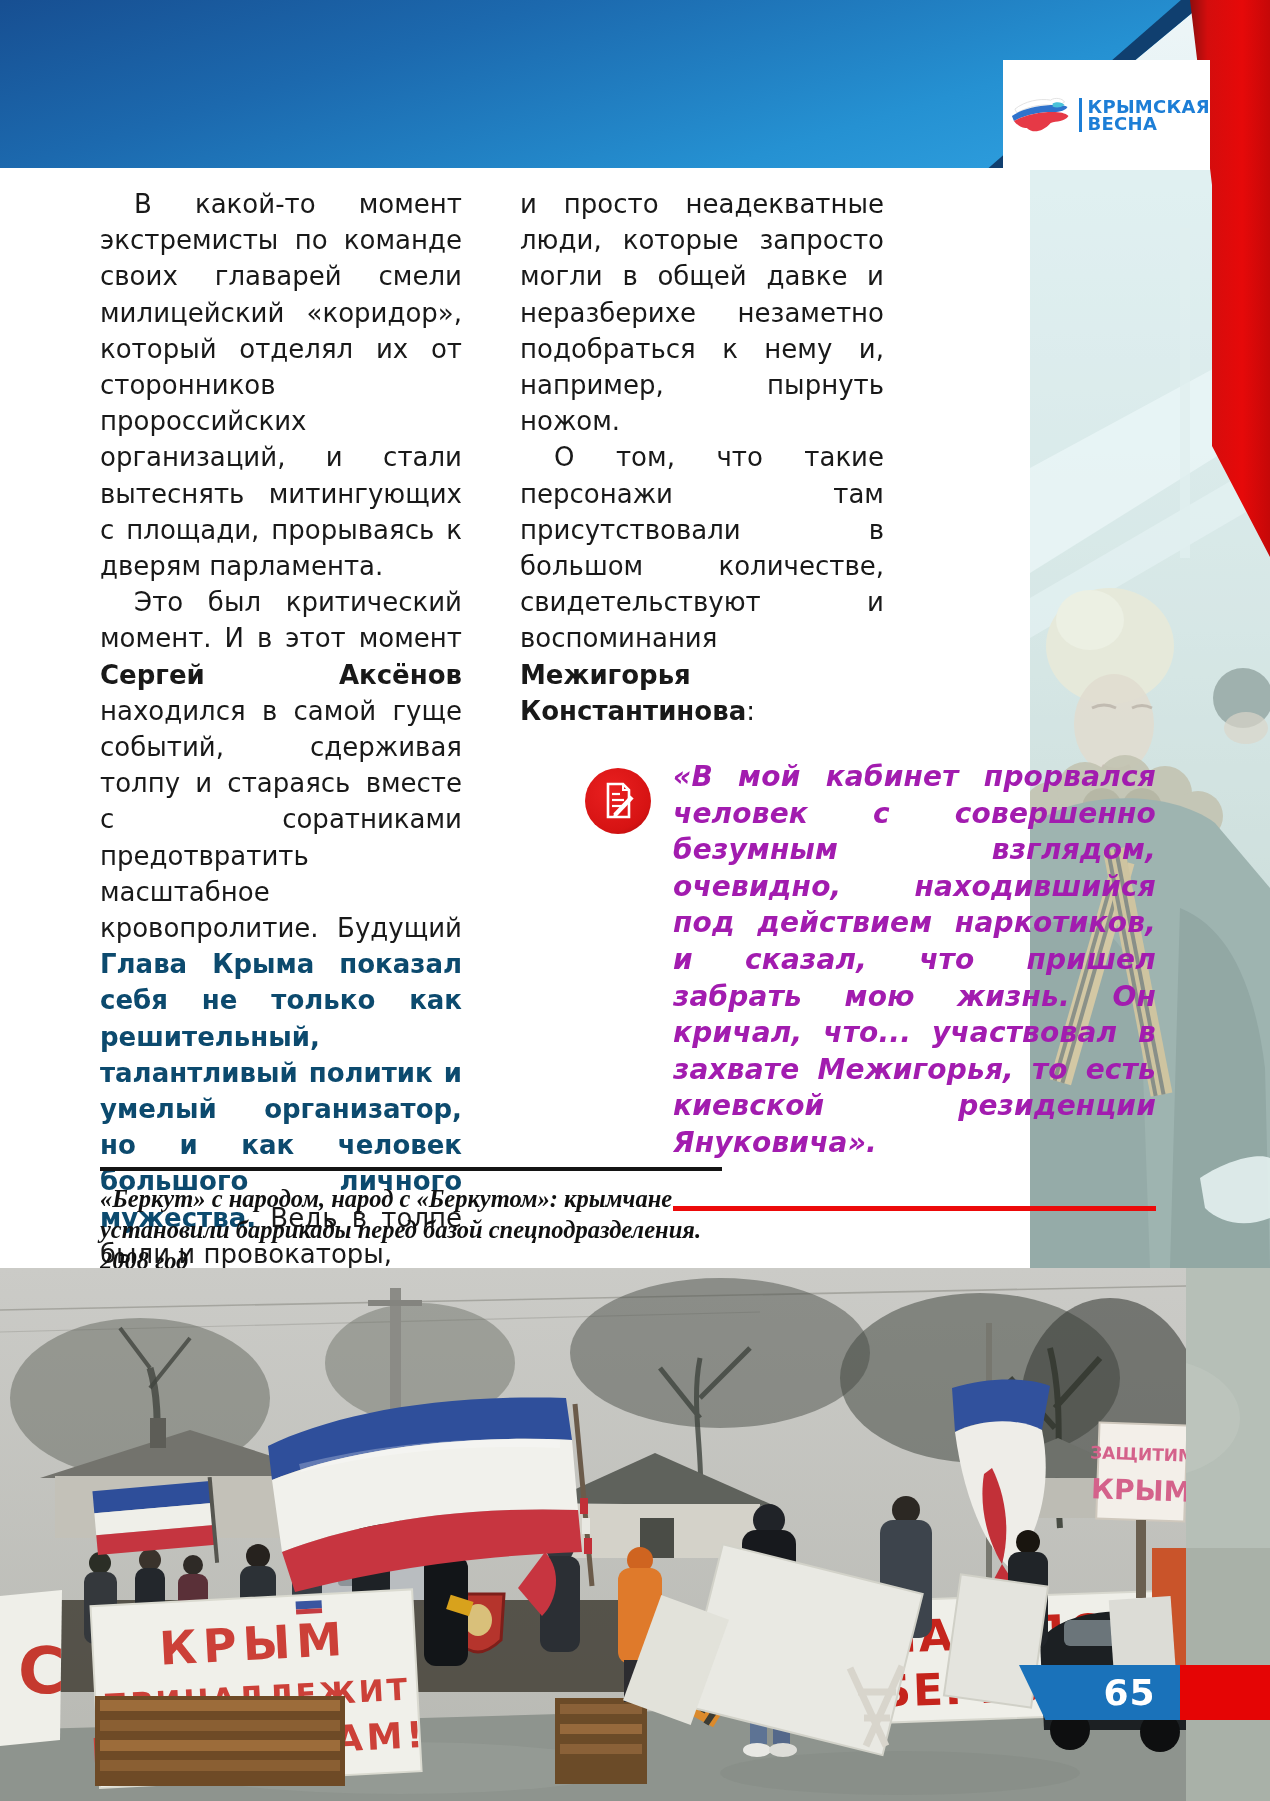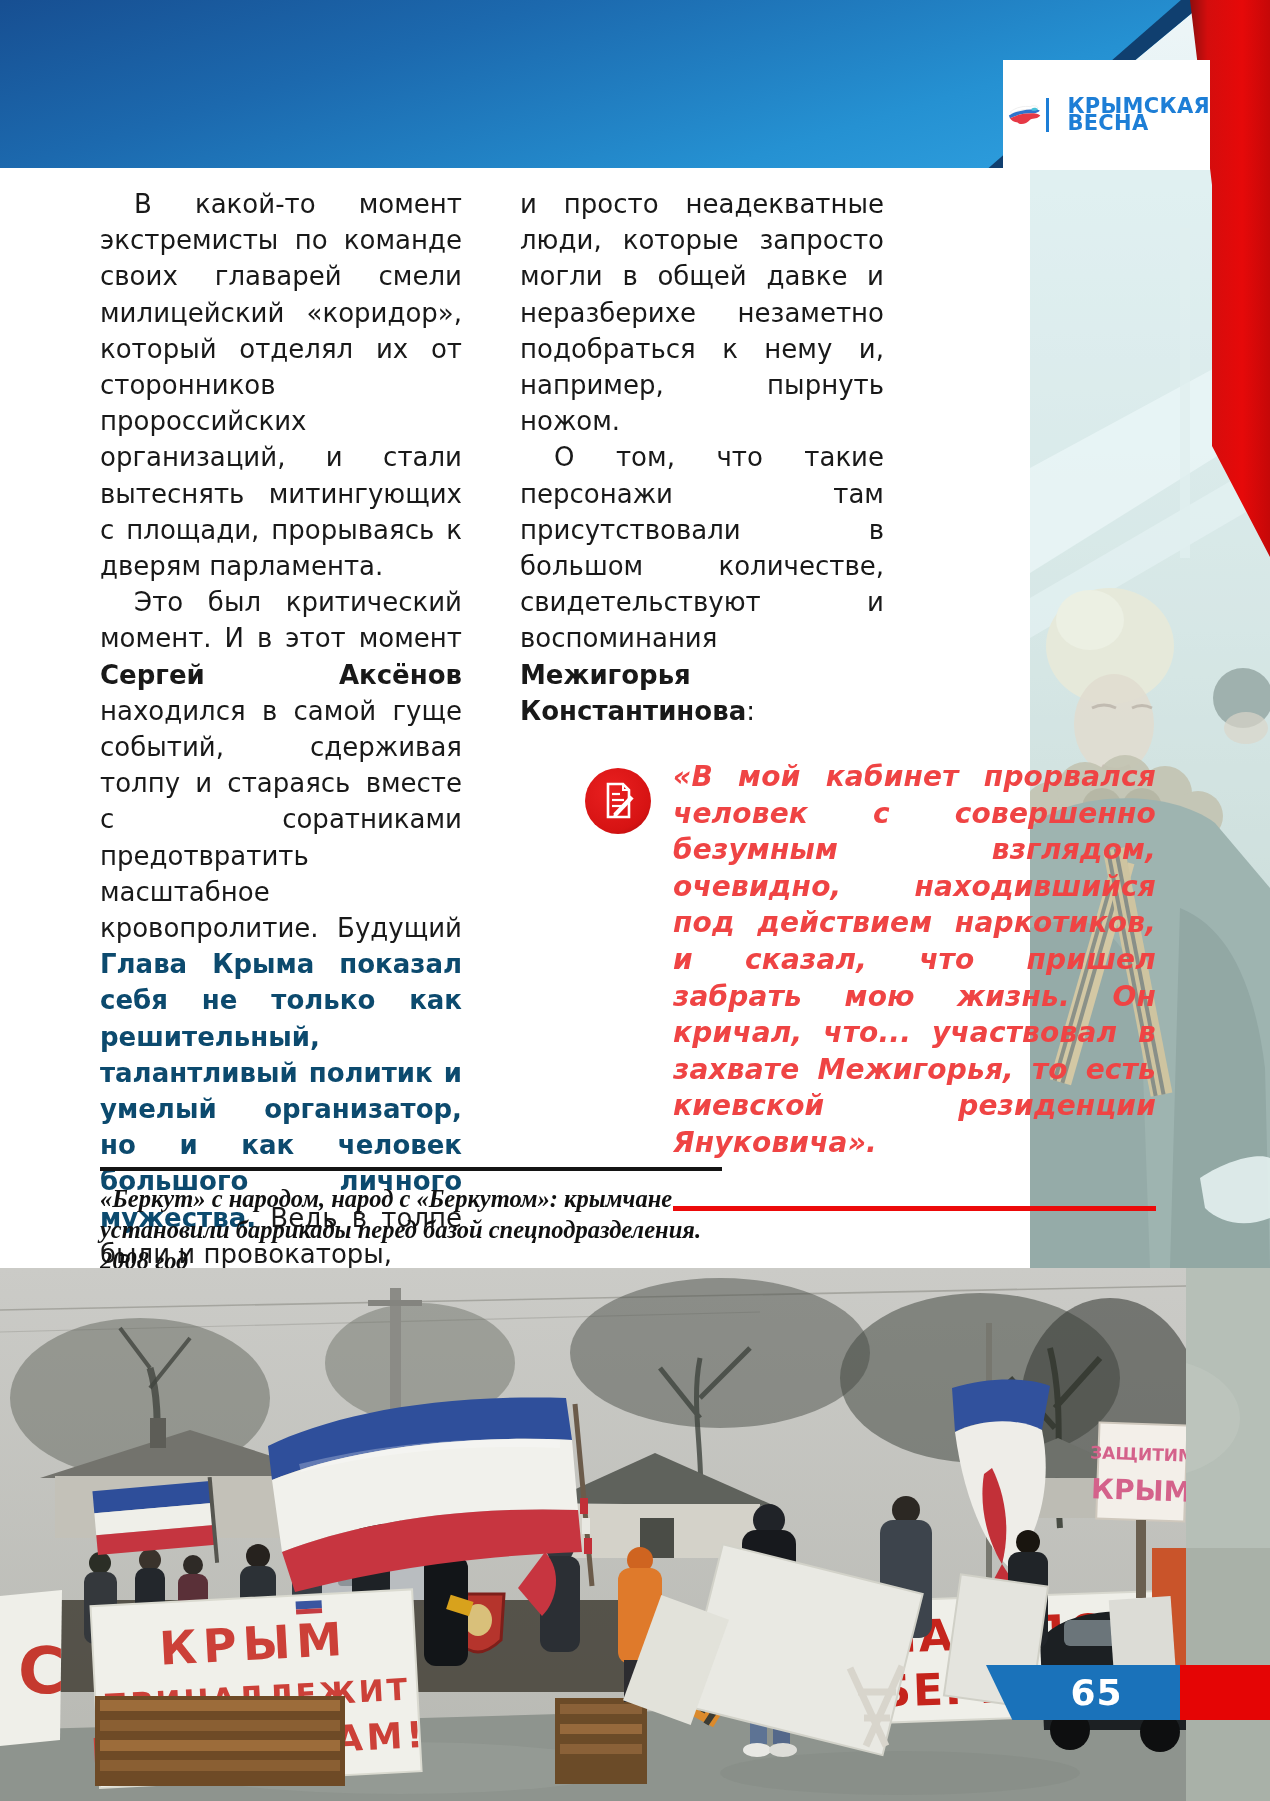--- a/index.html
+++ b/index.html
@@ -19,53 +19,53 @@
   .blue-band::after{content:"";position:absolute;inset:0;background:#103f6f;
              clip-path:polygon(97.6% 0,100% 0,83.5% 100%,81.7% 100%);}
 
   
   .red-corner{position:absolute;left:1185px;top:0;width:85px;height:560px;}
 
   
   .logo-box{position:absolute;left:1003px;top:60px;width:207px;height:110px;background:#ffffff;
             display:flex;align-items:center;}
   .logo-map{margin-left:2px;}
-  .logo-text{font-weight:bold;font-size:21px;line-height:17px;color:#1d7ed6;
-             border-left:3px solid #1d7ed6;padding-left:18px;letter-spacing:.3px;
+  .logo-text{font-weight:bold;font-size:18px;line-height:17px;color:#1d7ed6;
+             border-left:3px solid #1d7ed6;padding-left:5px;letter-spacing:.3px;
              font-family:"DejaVu Sans",sans-serif;}
 
   
   .col{position:absolute;top:186px;}
   .col-left{left:100px;width:362px;}
   .col-right{left:520px;width:364px;}
   p.body{margin:0;font-size:26px;line-height:36.2px;text-align:justify;color:#191919;
          text-indent:34px;}
   p.body.noindent{text-indent:0;}
   .name-bold{font-weight:bold;}
   .red-em{font-weight:bold;color:#0c4a6e;}
 
   
   .quote-block{position:relative;margin-top:30px;width:636px;}
   .quote-icon{position:absolute;left:64px;top:8px;width:68px;height:68px;}
   .quote-text{margin-left:153px;width:483px;font-size:28px;line-height:36.6px;
-              font-weight:bold;font-style:italic;color:#ef4444;text-align:justify;
+              font-weight:bold;font-style:italic;color:#a21caf;text-align:justify;
               letter-spacing:.2px;}
   .quote-rule{margin-left:153px;width:483px;height:5px;background:#ec0a0a;margin-top:44px;}
 
   
   .caption-rule{position:absolute;left:100px;top:1167px;width:622px;height:4px;background:#141414;}
   .caption{position:absolute;left:100px;top:1183px;width:640px;
            font-family:"Liberation Serif",serif;font-style:italic;font-weight:bold;
            font-size:24.5px;line-height:31px;color:#101010;}
 
   
   .photo{position:absolute;left:0;top:1268px;width:1186px;height:533px;}
 
   
-  .badge-blue{position:absolute;left:986px;top:1665px;width:203px;height:55px;background:#1a72ba;
+  .badge-blue{position:absolute;left:1019px;top:1665px;width:203px;height:55px;background:#1a72ba;
               clip-path:polygon(0 0,100% 0,100% 100%,13% 100%);
               display:flex;align-items:center;justify-content:center;}
   .badge-blue span{color:#ffffff;font-weight:bold;font-size:36px;letter-spacing:1px;padding-left:18px;}
   .badge-red{position:absolute;left:1180px;top:1665px;width:90px;height:55px;background:#e50505;}
 </style>
 </head>
 <body>
 
 <div class="page">
 

